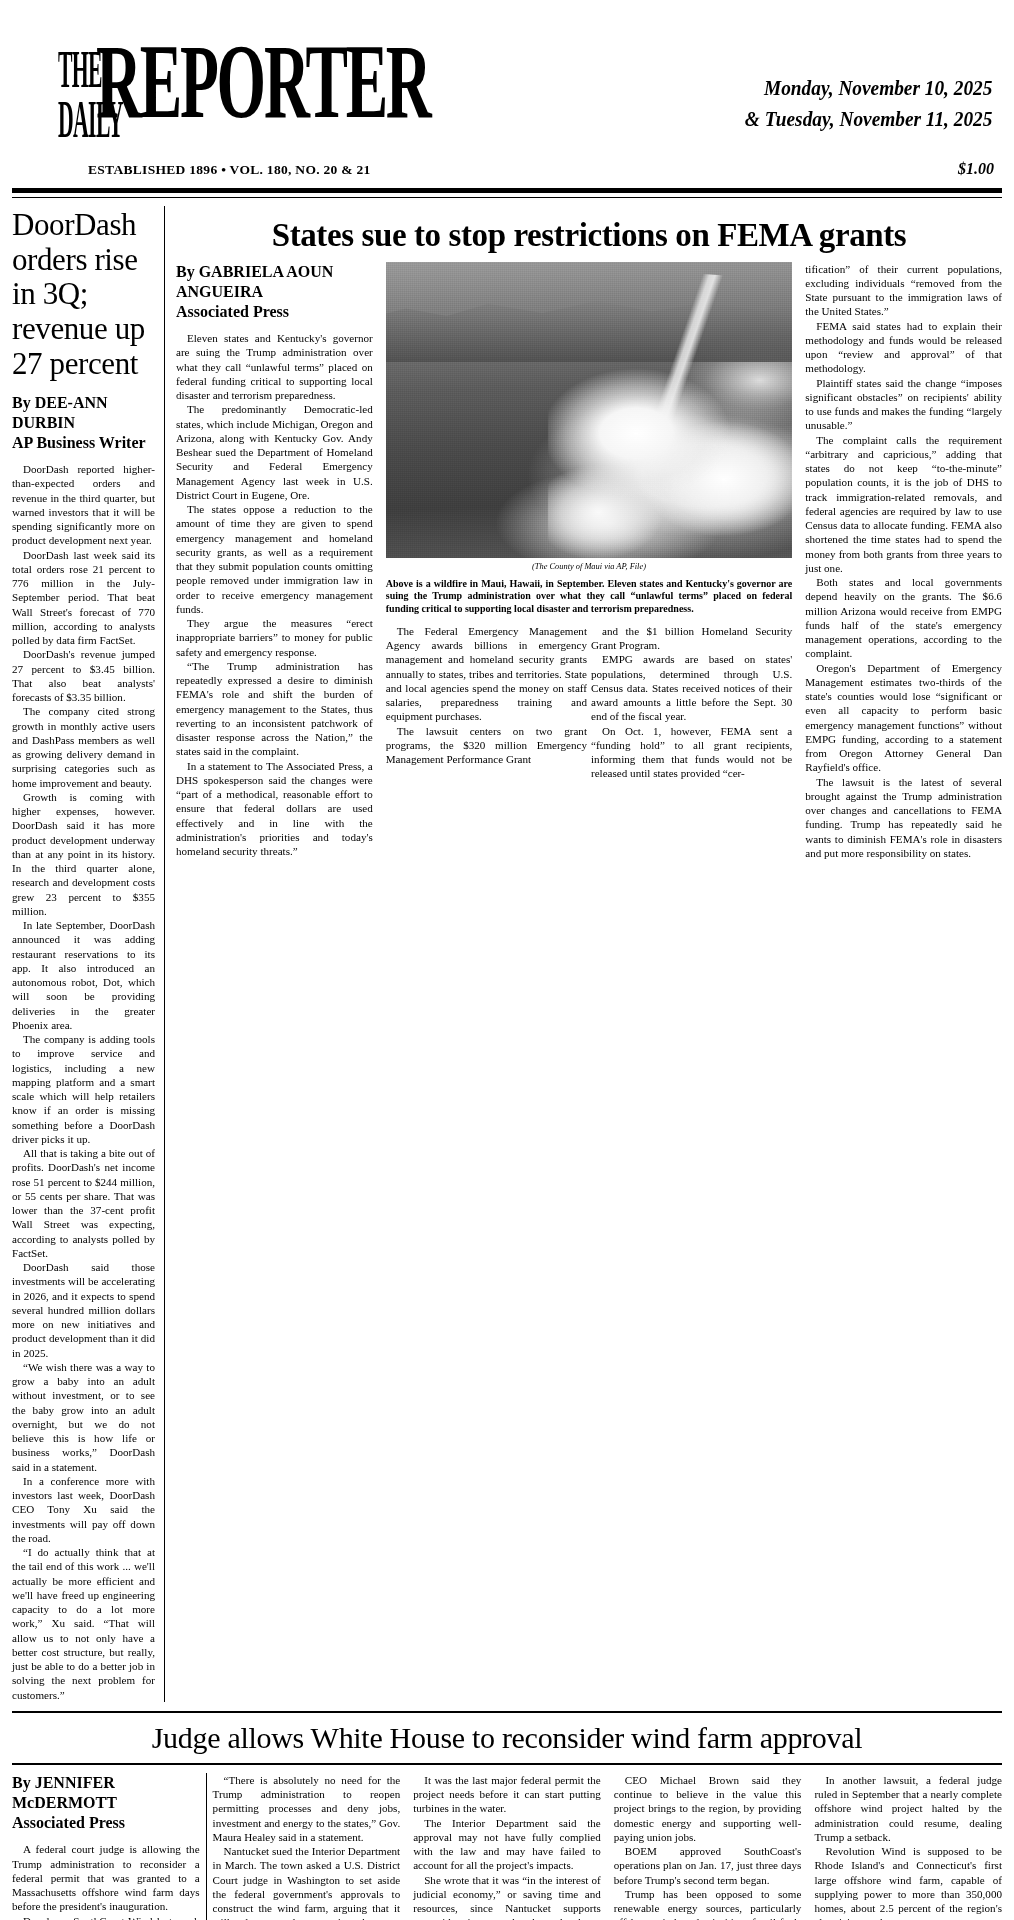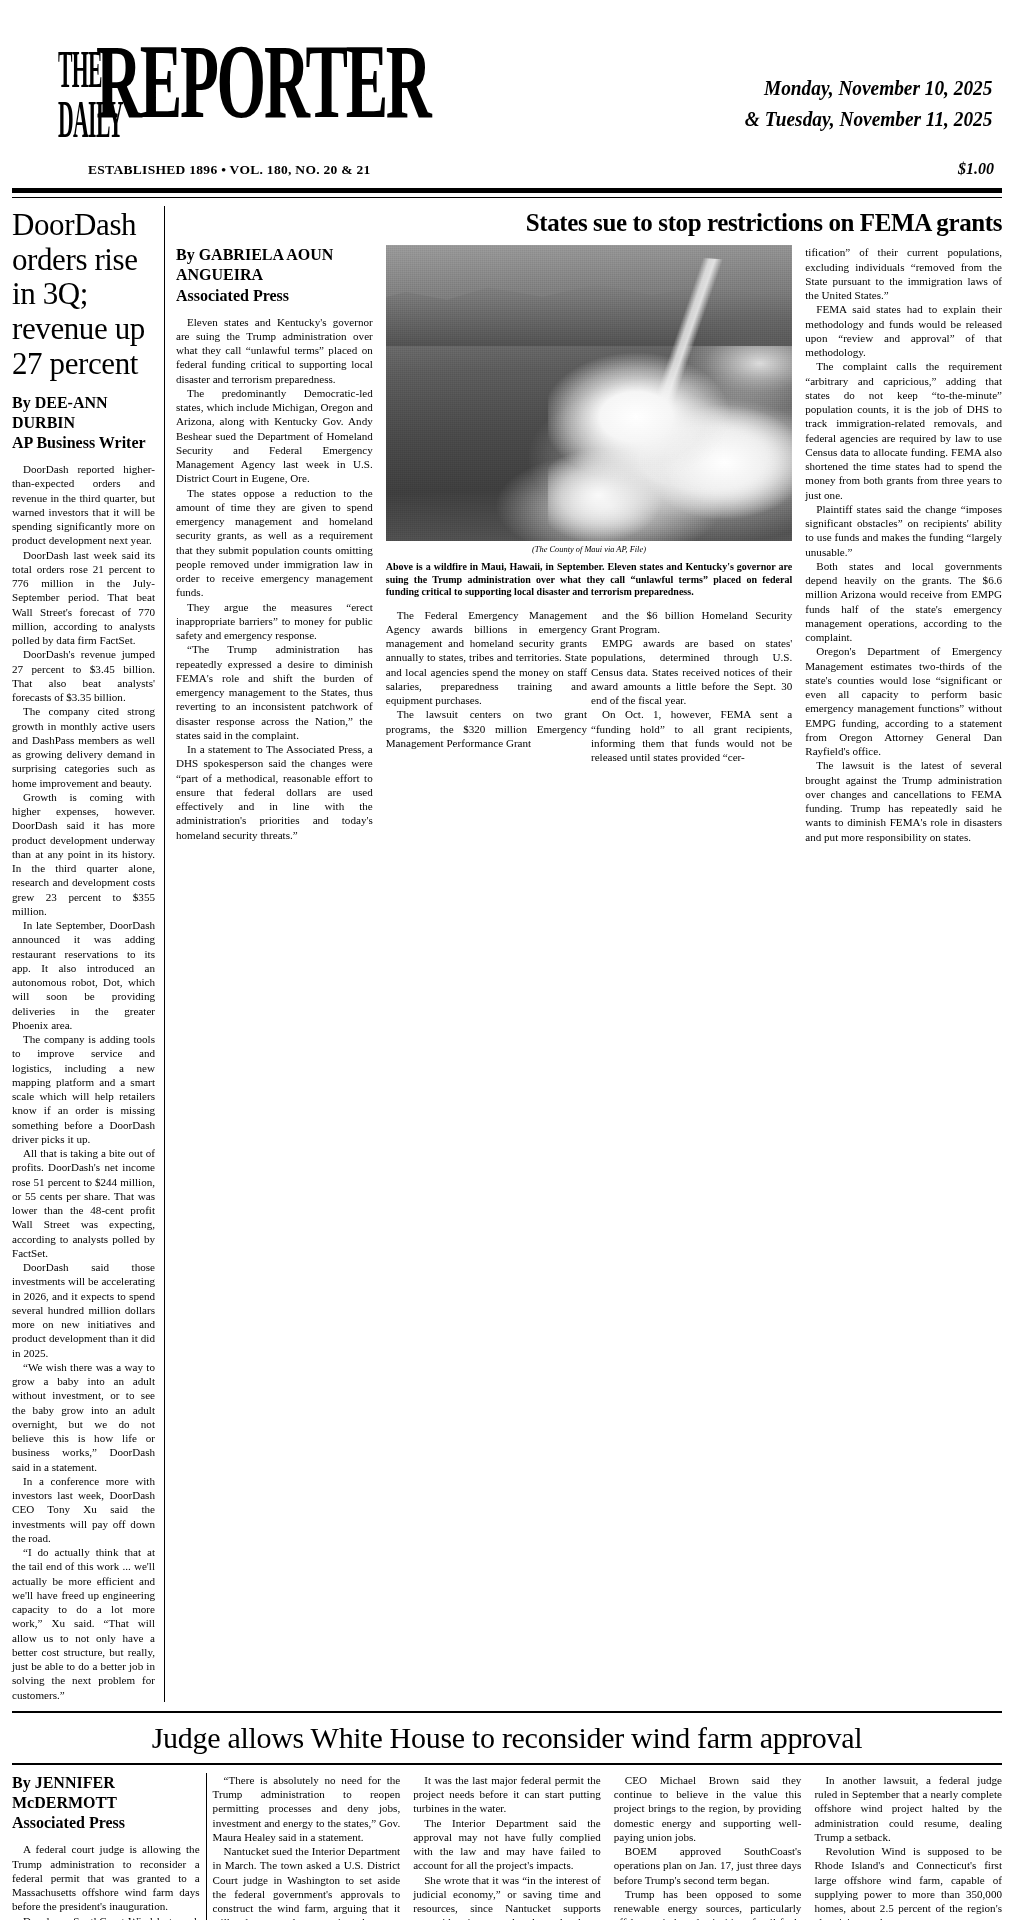--- a/index.html
+++ b/index.html
@@ -149,25 +149,25 @@
     letter-spacing: -0.4px;
   }
   .lead-right {
     flex: 1;
     padding-left: 11px;
     border-left: 1px solid #000;
   }
   .fema-head {
     font-family: "Liberation Serif", serif;
     font-weight: 700;
-    font-size: 25px;
+    font-size: 33px;
     line-height: 1.05;
-    margin: 4px 0 9px 0;
+    margin: 12px 0 9px 0;
     letter-spacing: -0.4px;
-    text-align: right;
+    text-align: center;
   }
   .fema-grid {
     display: grid;
     grid-template-columns: 1fr 1fr 1fr 1fr;
     column-gap: 13px;
   }
   .fema-col1 { grid-column: 1; }
   .photo-span {
     grid-column: 2 / 4;
   }
@@ -305,21 +305,21 @@
         <div>AP Business Writer</div>
       </div>
       <div>
         <p>DoorDash reported higher-than-expected orders and revenue in the third quarter, but warned investors that it will be spending significantly more on product development next year.</p>
         <p>DoorDash last week said its total orders rose 21 percent to 776 million in the July-September period. That beat Wall Street's forecast of 770 million, according to analysts polled by data firm FactSet.</p>
         <p>DoorDash's revenue jumped 27 percent to $3.45 billion. That also beat analysts' forecasts of $3.35 billion.</p>
         <p>The company cited strong growth in monthly active users and DashPass members as well as growing delivery demand in surprising categories such as home improvement and beauty.</p>
         <p>Growth is coming with higher expenses, however. DoorDash said it has more product development underway than at any point in its history. In the third quarter alone, research and development costs grew 23 percent to $355 million.</p>
         <p>In late September, DoorDash announced it was adding restaurant reservations to its app. It also introduced an autonomous robot, Dot, which will soon be providing deliveries in the greater Phoenix area.</p>
         <p>The company is adding tools to improve service and logistics, including a new mapping platform and a smart scale which will help retailers know if an order is missing something before a DoorDash driver picks it up.</p>
-        <p>All that is taking a bite out of profits. DoorDash's net income rose 51 percent to $244 million, or 55 cents per share. That was lower than the 48-cent profit Wall Street was expecting, according to analysts polled by FactSet.</p>
+        <p>All that is taking a bite out of profits. DoorDash's net income rose 51 percent to $244 million, or 55 cents per share. That was lower than the 37-cent profit Wall Street was expecting, according to analysts polled by FactSet.</p>
         <p>DoorDash said those investments will be accelerating in 2026, and it expects to spend several hundred million dollars more on new initiatives and product development than it did in 2025.</p>
         <p>“We wish there was a way to grow a baby into an adult without investment, or to see the baby grow into an adult overnight, but we do not believe this is how life or business works,” DoorDash said in a statement.</p>
         <p>In a conference more with investors last week, DoorDash CEO Tony Xu said the investments will pay off down the road.</p>
         <p>“I do actually think that at the tail end of this work ... we'll actually be more efficient and we'll have freed up engineering capacity to do a lot more work,” Xu said. “That will allow us to not only have a better cost structure, but really, just be able to do a better job in solving the next problem for customers.”</p>
       </div>
     </div>
 
     <div class="lead-right">
       <div class="fema-head">States sue to stop restrictions on FEMA grants</div>
 
@@ -348,32 +348,32 @@
           </div>
           <div class="photo-credit">(The County of Maui via AP, File)</div>
           <div class="photo-caption">Above is a wildfire in Maui, Hawaii, in September. Eleven states and Kentucky's governor are suing the Trump administration over what they call “unlawful terms” placed on federal funding critical to supporting local disaster and terrorism preparedness.</div>
 
           <div class="sub-two">
             <div class="body-col">
               <p>The Federal Emergency Management Agency awards billions in emergency management and homeland security grants annually to states, tribes and territories. State and local agencies spend the money on staff salaries, preparedness training and equipment purchases.</p>
               <p>The lawsuit centers on two grant programs, the $320 million Emergency Management Performance Grant</p>
             </div>
             <div class="body-col">
-              <p>and the $6 billion Homeland Security Grant Program.</p>
+              <p>and the $1 billion Homeland Security Grant Program.</p>
               <p>EMPG awards are based on states' populations, determined through U.S. Census data. States received notices of their award amounts a little before the Sept. 30 end of the fiscal year.</p>
               <p>On Oct. 1, however, FEMA sent a “funding hold” to all grant recipients, informing them that funds would not be released until states provided “cer-</p>
             </div>
           </div>
         </div>
 
         <div class="fema-col4 body-col">
           <p class="noindent">tification” of their current populations, excluding individuals “removed from the State pursuant to the immigration laws of the United States.”</p>
           <p>FEMA said states had to explain their methodology and funds would be released upon “review and approval” of that methodology.</p>
+          <p>Plaintiff states said the change “imposes significant obstacles” on recipients' ability to use funds and makes the funding “largely unusable.”</p>
           <p>The complaint calls the requirement “arbitrary and capricious,” adding that states do not keep “to-the-minute” population counts, it is the job of DHS to track immigration-related removals, and federal agencies are required by law to use Census data to allocate funding. FEMA also shortened the time states had to spend the money from both grants from three years to just one.</p>
-          <p>Plaintiff states said the change “imposes significant obstacles” on recipients' ability to use funds and makes the funding “largely unusable.”</p>
           <p>Both states and local governments depend heavily on the grants. The $6.6 million Arizona would receive from EMPG funds half of the state's emergency management operations, according to the complaint.</p>
           <p>Oregon's Department of Emergency Management estimates two-thirds of the state's counties would lose “significant or even all capacity to perform basic emergency management functions” without EMPG funding, according to a statement from Oregon Attorney General Dan Rayfield's office.</p>
           <p>The lawsuit is the latest of several brought against the Trump administration over changes and cancellations to FEMA funding. Trump has repeatedly said he wants to diminish FEMA's role in disasters and put more responsibility on states.</p>
         </div>
 
       </div>
     </div>
   </div>
 
   <div class="hr-section"></div>

